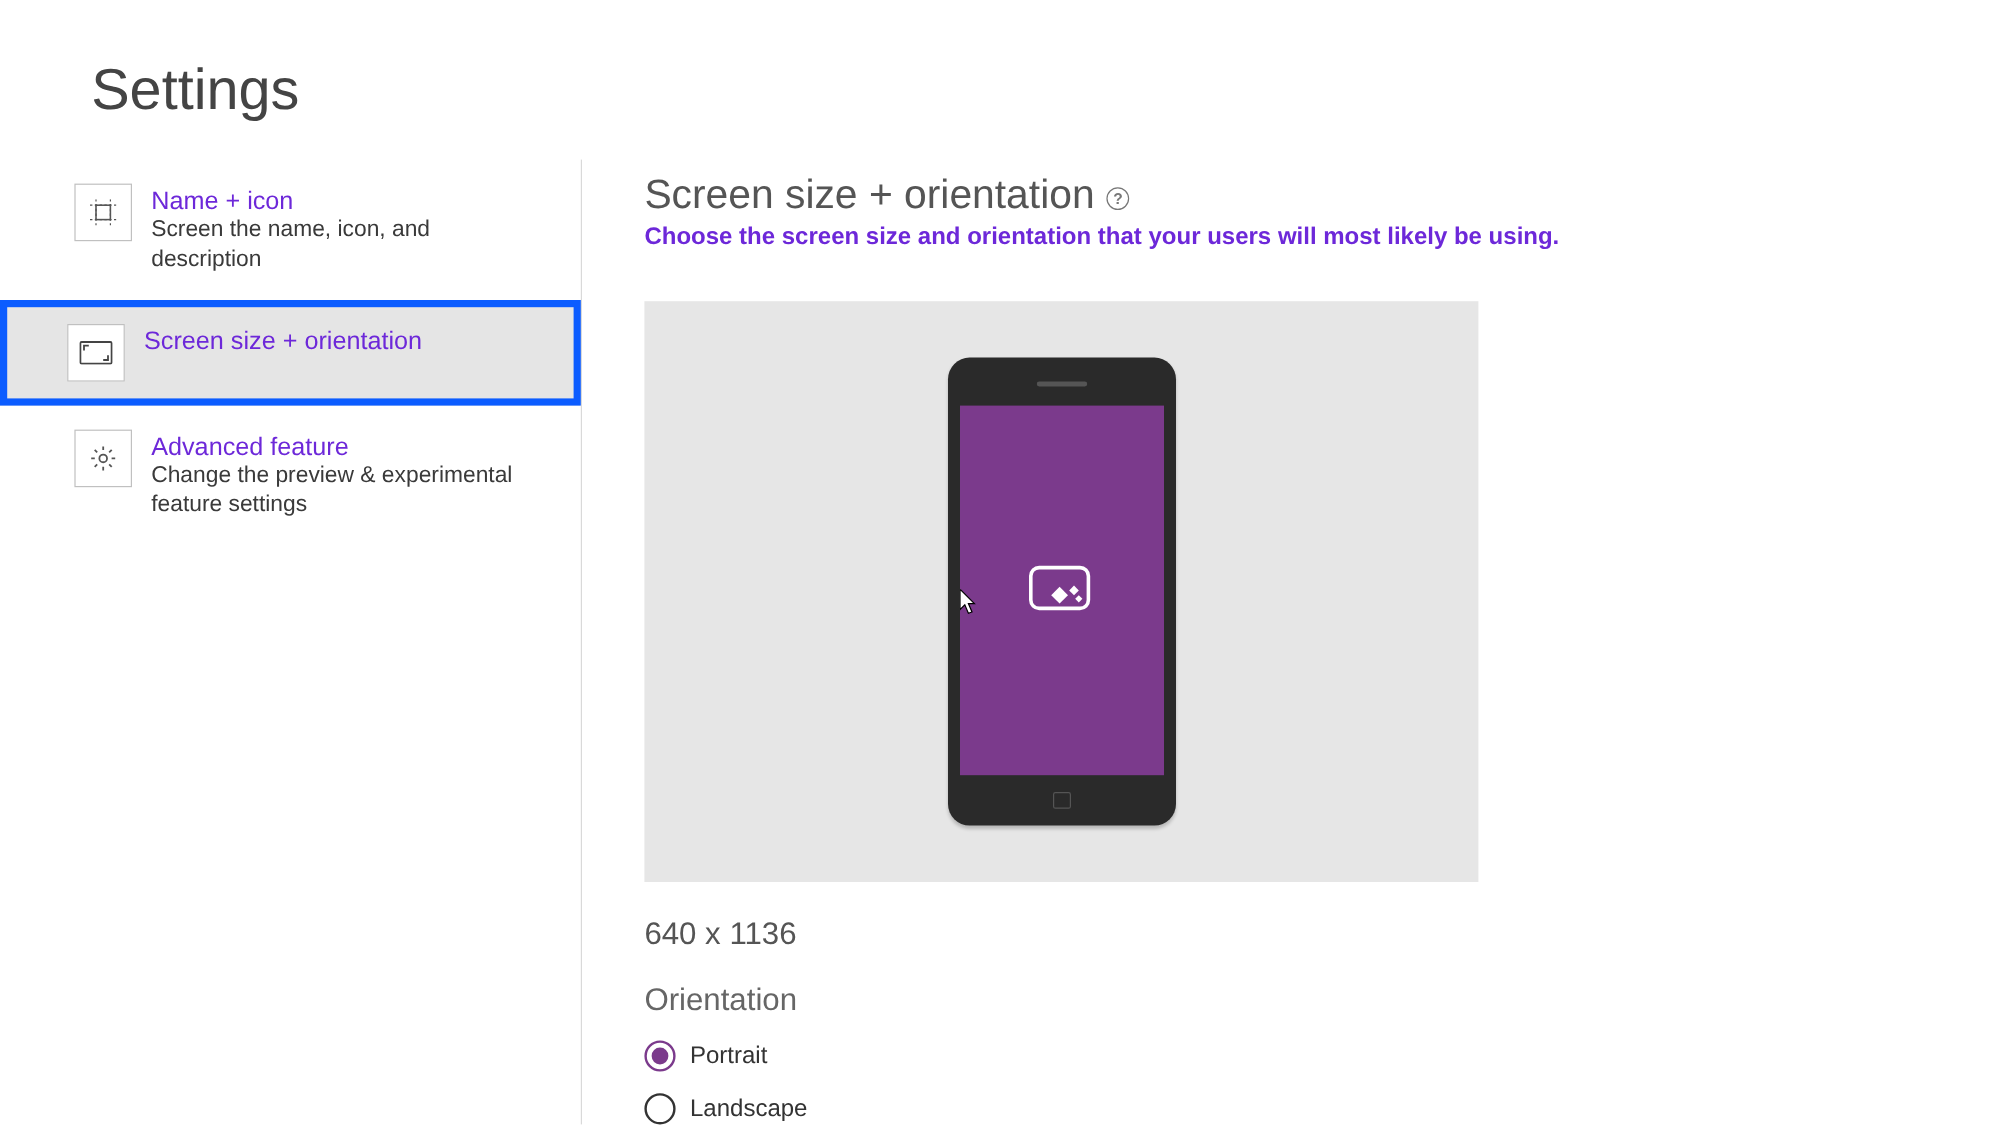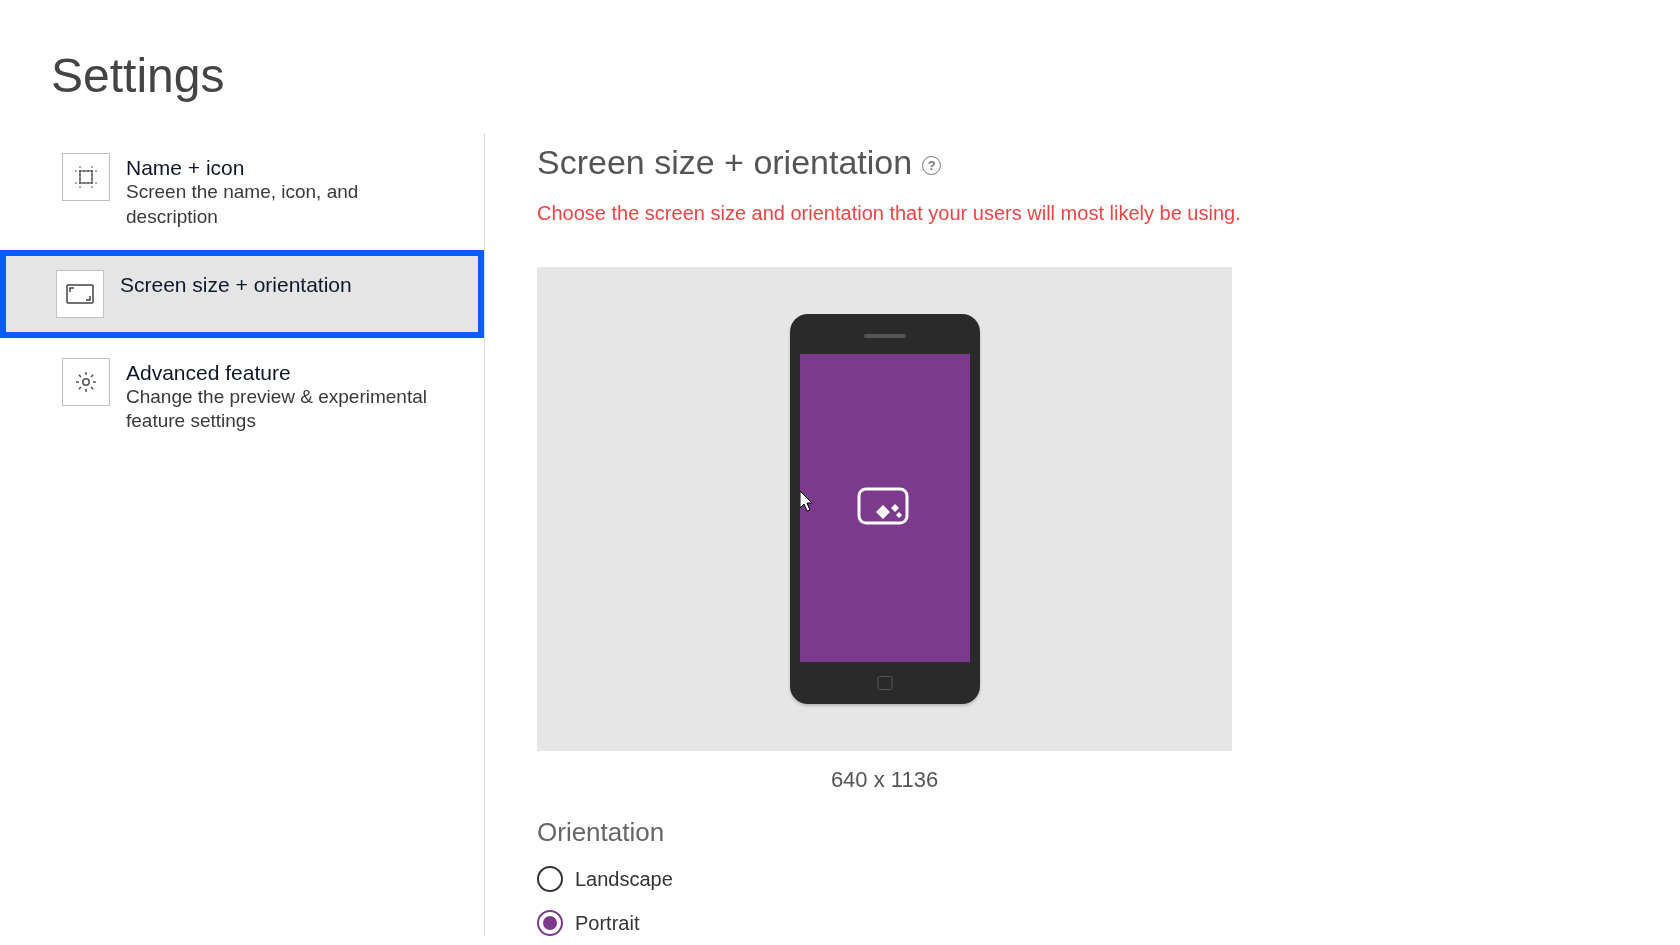--- a/index.html
+++ b/index.html
@@ -12,21 +12,21 @@
       background: #ffffff;
       width: 1680px;
       height: 945px;
       overflow: hidden;
       color: #333;
     }
     .page-title {
       font-size: 48px;
       font-weight: 300;
       color: #444;
-      padding: 48px 0 30px 51px;
+      padding: 48px 0 30px 76px;
     }
     .content {
       display: flex;
     }
     .sidebar {
       width: 485px;
       border-right: 1px solid #d9d9d9;
       padding-top: 0;
       min-height: 800px;
     }
@@ -53,21 +53,21 @@
       justify-content: center;
       flex-shrink: 0;
       margin-right: 16px;
     }
     .sidebar-text {
       padding-top: 2px;
     }
     .sidebar-item-title {
       font-size: 21px;
       font-weight: 300;
-      color: #0f172a;
+      color: #6d28d9;
       line-height: 1.2;
     }
     .sidebar-item-desc {
       font-size: 19px;
       font-weight: 400;
       color: #3a3a3a;
       line-height: 1.3;
       padding-right: 10px;
     }
     .main {
@@ -92,23 +92,23 @@
       display: flex;
       align-items: center;
       justify-content: center;
       font-size: 13px;
       color: #777;
       font-weight: 600;
       margin-top: 6px;
     }
     .panel-subheading {
       font-size: 20px;
-      font-weight: 400;
-      color: #ef4444;
-      margin-top: 20px;
+      font-weight: 700;
+      color: #6d28d9;
+      margin-top: 4px;
     }
     .preview-area {
       width: 695px;
       height: 484px;
       background: #e6e6e6;
       margin-top: 42px;
       display: flex;
       align-items: center;
       justify-content: center;
       position: relative;
@@ -145,25 +145,25 @@
       height: 14px;
       border: 1px solid #555;
       position: absolute;
       bottom: 14px;
       left: 50%;
       transform: translateX(-50%);
       border-radius: 2px;
     }
     .resolution {
       width: 695px;
-      text-align: center;
-      font-size: 22px;
+      text-align: left;
+      font-size: 26px;
       font-weight: 400;
       color: #555;
-      margin-top: 16px;
+      margin-top: 28px;
     }
     .orientation-heading {
       font-size: 26px;
       font-weight: 300;
       color: #666;
       margin-top: 24px;
     }
     .radio-row {
       display: flex;
       align-items: center;
@@ -286,30 +286,30 @@
           </svg>
         </div>
         <div class="phone-home"></div>
       </div>
     </div>
 
     <div class="resolution">640 x 1136</div>
 
     <h3 class="orientation-heading">Orientation</h3>
 
-    <div class="radio-row">
-      <span class="radio-outer"></span>
-      <span class="radio-label">Landscape</span>
-    </div>
-
     <div class="radio-row selected">
       <span class="radio-outer">
           <span class="radio-inner"></span>
         </span>
       <span class="radio-label">Portrait</span>
     </div>
 
+    <div class="radio-row">
+      <span class="radio-outer"></span>
+      <span class="radio-label">Landscape</span>
+    </div>
+
   </div>
 </div>
 
 <svg class="cursor-arrow" width="16" height="22" viewBox="0 0 16 22">
   <path d="M0 0 L0 17 L4 13 L7 20 L10 19 L7 12 L12 12 Z" fill="#fff" stroke="#000" stroke-width="1"></path>
 </svg>
 
 </body></html>

